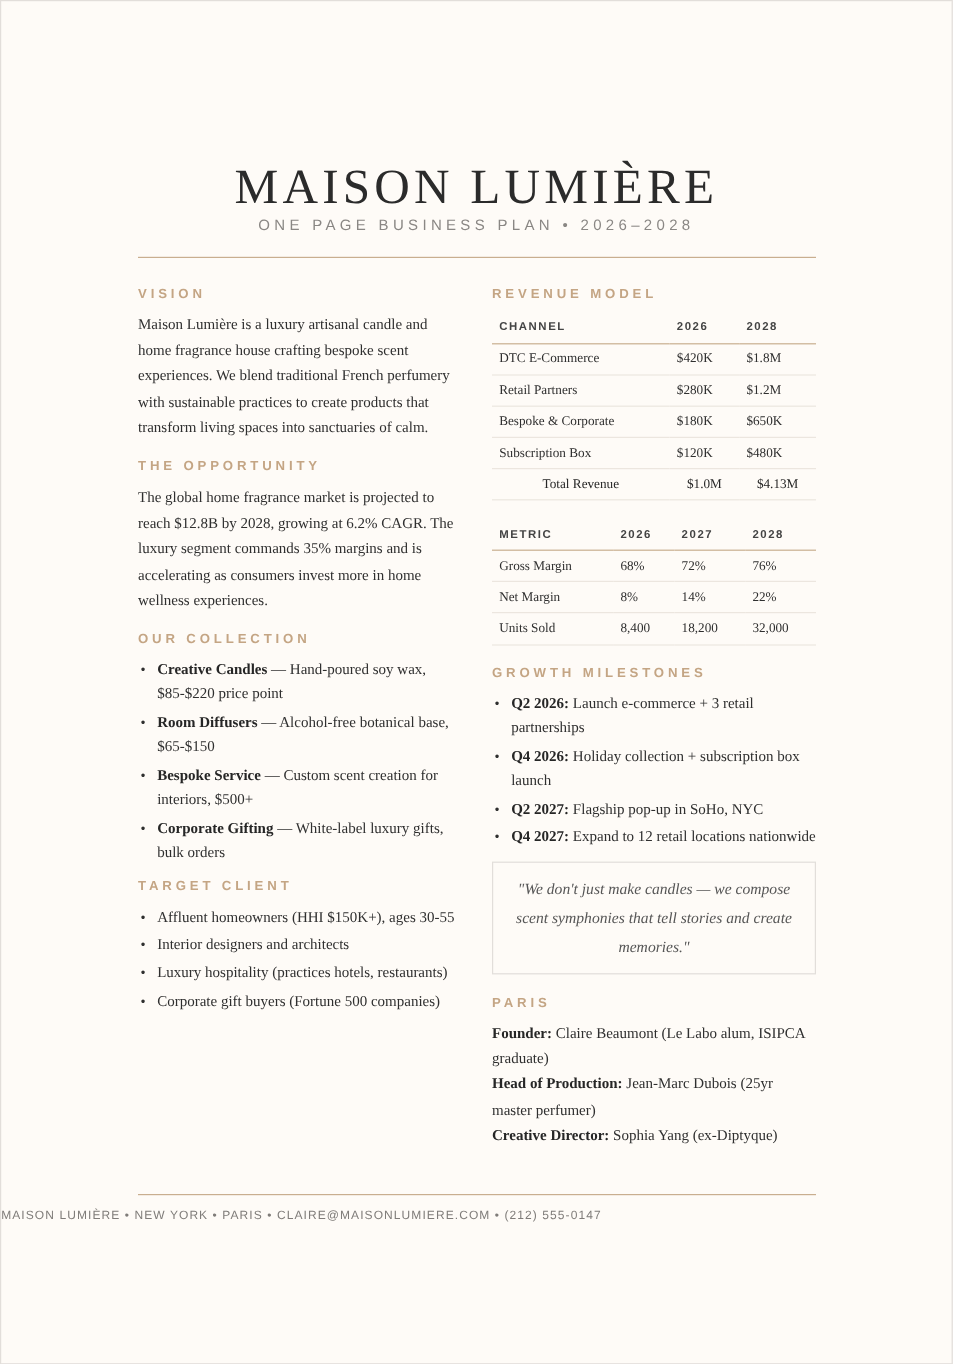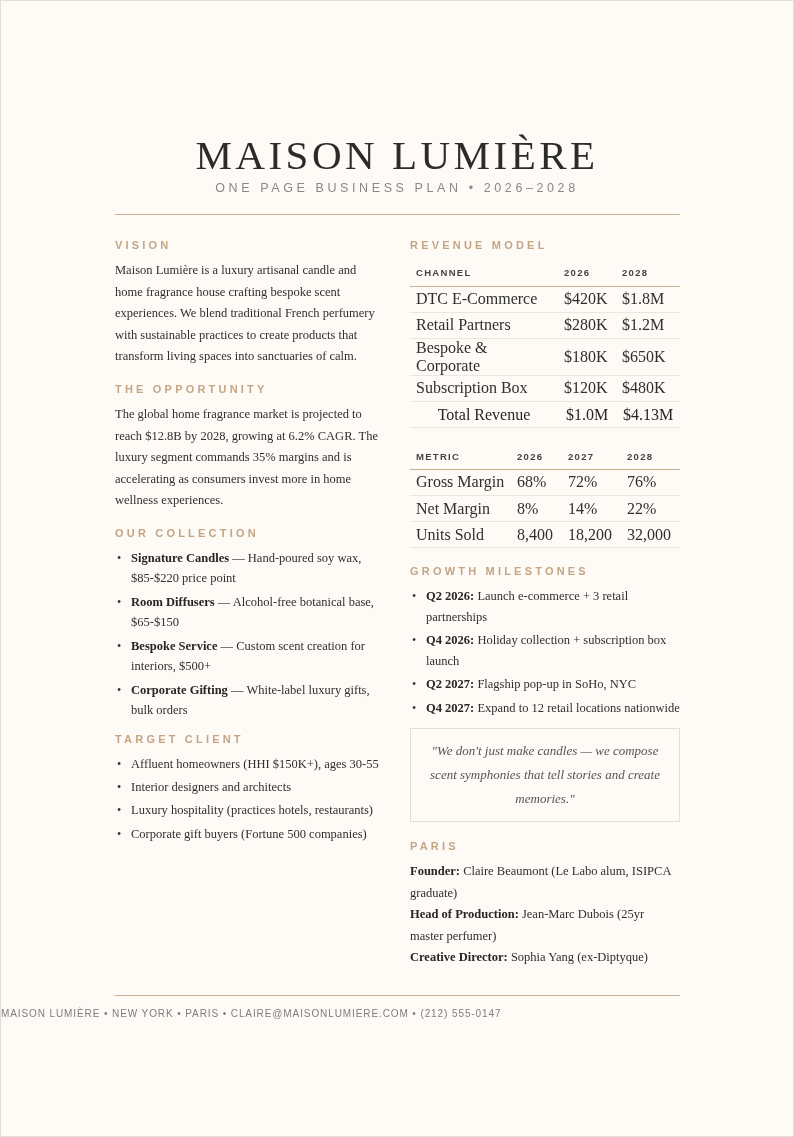--- a/index.html
+++ b/index.html
@@ -36,21 +36,21 @@
     ul.bl li { position: relative; padding-left: 16px; font-size: 12.5px; line-height: 20.5px; margin-bottom: 3px; color: #2f2f2f; }
     ul.bl li::before { content: "\2022"; position: absolute; left: 2px; top: 0; font-size: 12px; }
     ul.bl.tight li { line-height: 20px; margin-bottom: 3.2px; }
     b { font-weight: bold; color: #262626; }
     table { border-collapse: collapse; width: 270px; margin-top: 7px; }
     th {
       font-family: "Liberation Sans", sans-serif; font-size: 9.5px; letter-spacing: 1.3px;
       font-weight: bold; color: #444; text-align: left; height: 26px; padding: 0 6px;
       border-bottom: 1px solid #c9ae8f;
     }
-    td { font-size: 16px; height: 26.2px; padding: 0 6px; border-bottom: 1px solid #ece6df; color: #2f2f2f; }
+    td { font-size: 11px; height: 26.2px; padding: 0 6px; border-bottom: 1px solid #ece6df; color: #2f2f2f; }
     tr.total td { font-weight: normal; color: #262626; text-align: center; }
     .quote {
       margin-top: 10px; border: 1px solid #e2deda; padding: 10px 12px; text-align: center;
       font-style: italic; font-size: 13px; line-height: 24px; color: #555; width: 270px;
     }
     .team p { font-size: 12.5px; line-height: 21.4px; color: #2f2f2f; }
     .footer {
       position: absolute; left: 0; right: 0; top: 1007px; text-align: left;
       font-family: "Liberation Sans", sans-serif; font-size: 10px; letter-spacing: 0.9px; color: #7f7c79;
     }
@@ -70,21 +70,21 @@
     </section>
 
     <section class="sec">
       <div class="h">THE OPPORTUNITY</div>
       <p class="para">The global home fragrance market is projected to reach $12.8B by 2028, growing at 6.2% CAGR. The luxury segment commands 35% margins and is accelerating as consumers invest more in home wellness experiences.</p>
     </section>
 
     <section class="sec" style="margin-bottom:10px">
       <div class="h">OUR COLLECTION</div>
       <ul class="bl">
-        <li><b>Signature Candles</b><span> — Hand-poured soy wax, $85-$220 price point</span></li>
+        <li><b>Creative Candles</b><span> — Hand-poured soy wax, $85-$220 price point</span></li>
         <li><b>Room Diffusers</b><span> — Alcohol-free botanical base, $65-$150</span></li>
         <li><b>Bespoke Service</b><span> — Custom scent creation for interiors, $500+</span></li>
         <li><b>Corporate Gifting</b><span> — White-label luxury gifts, bulk orders</span></li>
       </ul>
     </section>
 
     <section class="sec">
       <div class="h">TARGET CLIENT</div>
       <ul class="bl tight">
         <li>Affluent homeowners (HHI $150K+), ages 30-55</li>

